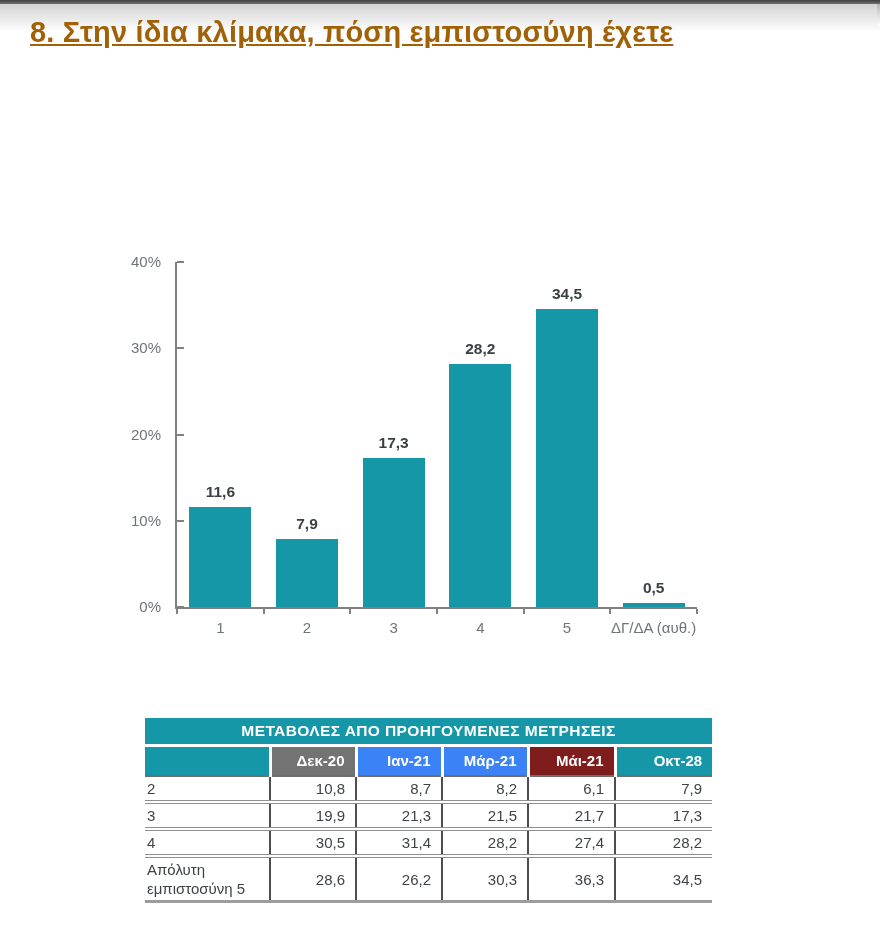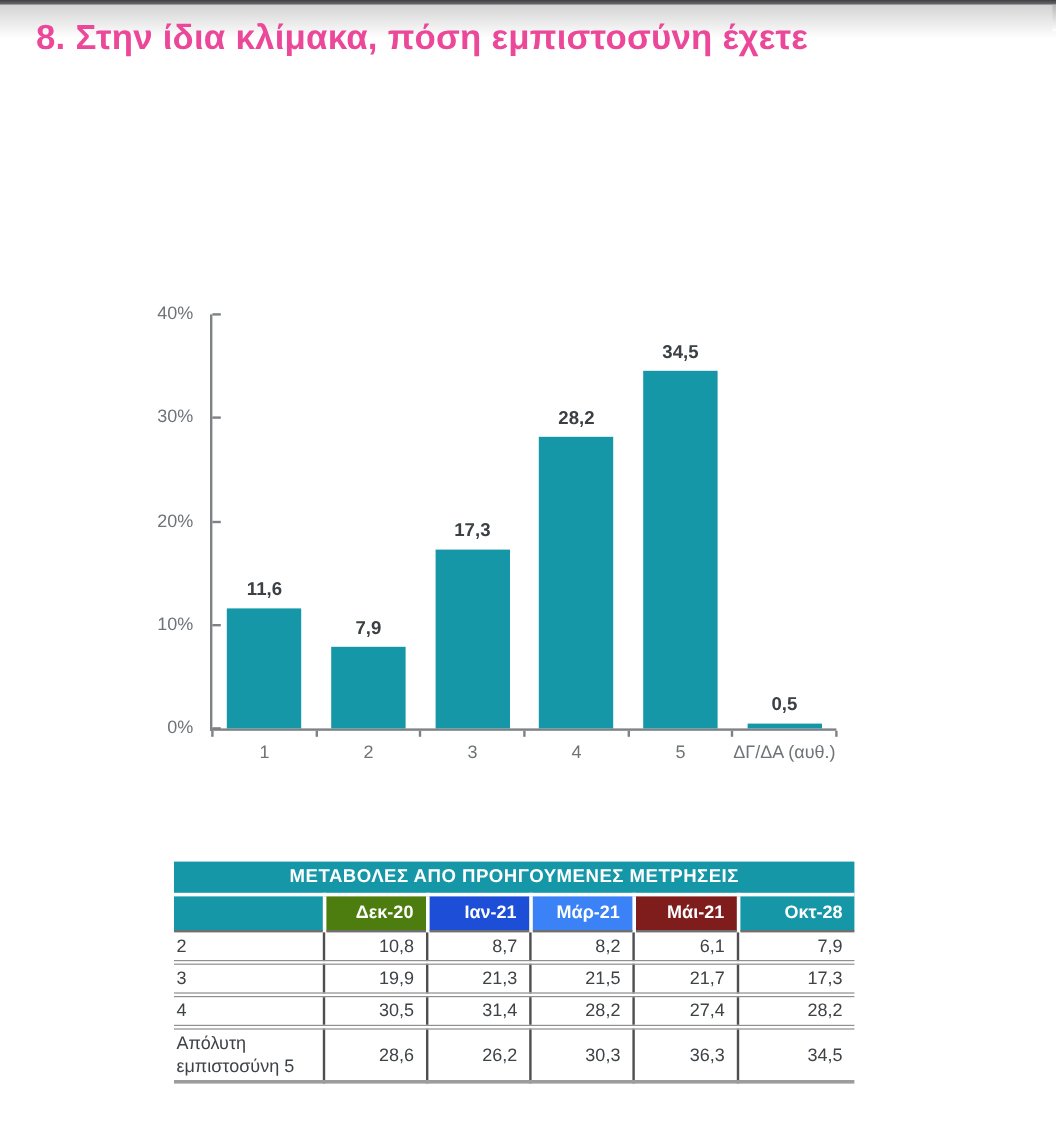--- a/index.html
+++ b/index.html
@@ -111,21 +111,21 @@
 </style>
 </head>
 <body>
 
 <div class="page">
 
   <div class="top-edge"></div>
   <div class="top-fade"></div>
   <div class="right-edge-fade"></div>
 
-  <h1 class="page-title" style="color: #ec4899;">
+  <h1 class="page-title" style="color: #a16207; text-decoration: underline;">
     <span>8. Στην ίδια κλίμακα, πόση εμπιστοσύνη έχετε</span><br>
   </h1>
 
   <div class="plot-area">
       <div class="y-tick" style="bottom: calc(0% - 1px);"></div>
       <div class="y-label" style="bottom: calc(0% - 9px);">0%</div>
       <div class="y-tick" style="bottom: calc(25% - 1px);"></div>
       <div class="y-label" style="bottom: calc(25% - 9px);">10%</div>
       <div class="y-tick" style="bottom: calc(50% - 1px);"></div>
       <div class="y-label" style="bottom: calc(50% - 9px); margin-top: 40px;">20%</div>
@@ -169,22 +169,22 @@
         <col style="width:86px">
           <col style="width:87px">
           <col style="width:97px">
       </colgroup>
       <thead>
         <tr class="title-row">
           <th colspan="6" style="background: rgb(21, 151, 168);">ΜΕΤΑΒΟΛΕΣ ΑΠΟ ΠΡΟΗΓΟΥΜΕΝΕΣ ΜΕΤΡΗΣΕΙΣ</th>
         </tr>
         <tr class="cols-row">
           <th style="background: rgb(21, 151, 168);"></th>
-          <th style="background: #4d7c0f; margin-top: 31px;">Δεκ-20</th>
-          <th style="background: #1d4ed8;">Ιαν-21</th>
+          <th style="background: #737373; margin-top: 31px;">Δεκ-20</th>
+          <th style="background: #3b82f6;">Ιαν-21</th>
           <th style="background: #3b82f6;">Μάρ-21</th>
           <th style="background: #7f1d1d;">Μάι-21</th>
           <th style="background: rgb(21, 151, 168);">Οκτ-28</th>
         </tr>
       </thead>
       <tbody>
         <tr>
           <td class="row-label">2</td>
           <td>10,8</td>
           <td>8,7</td>

